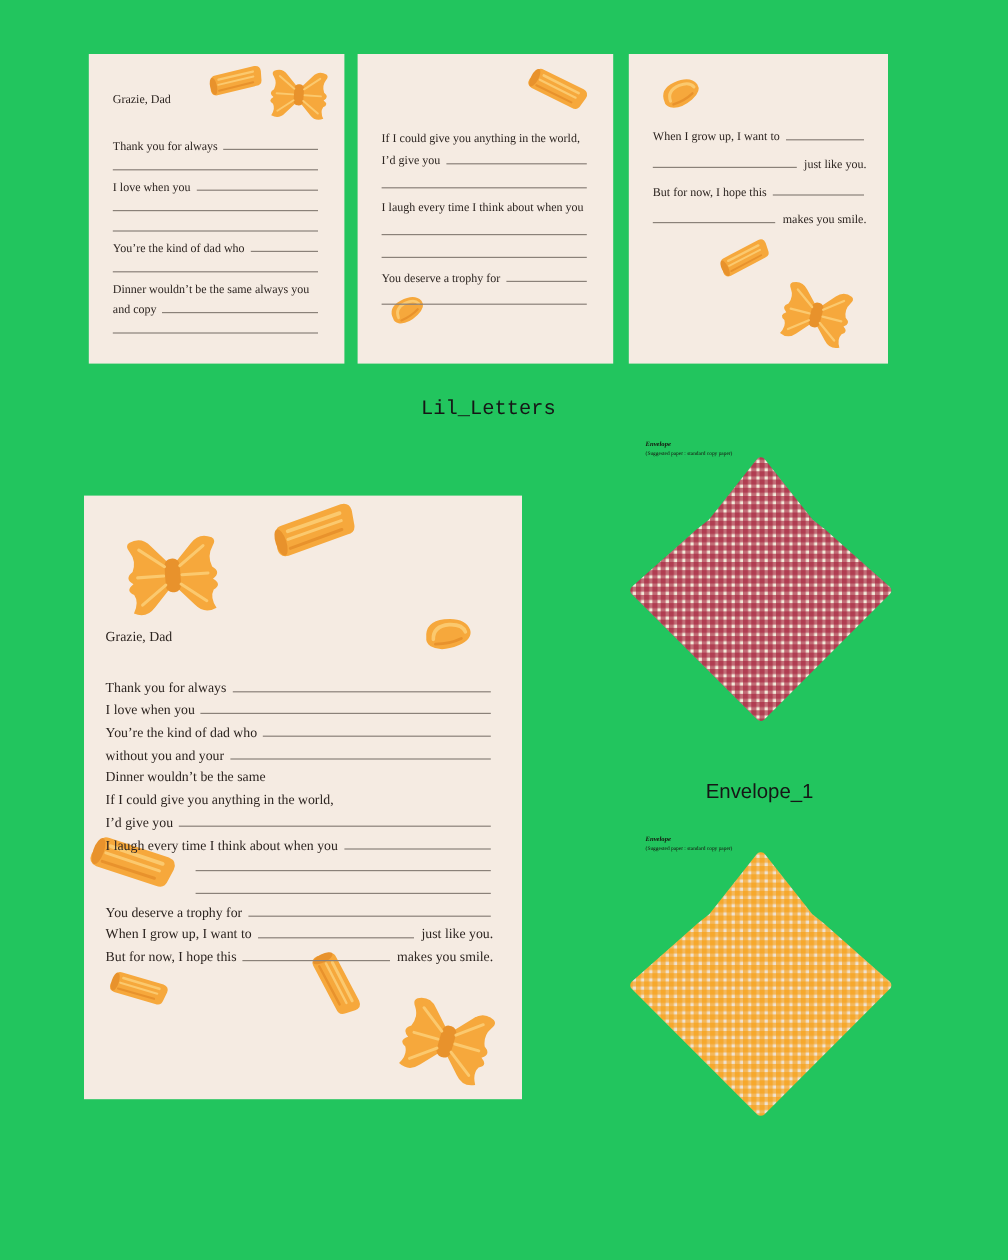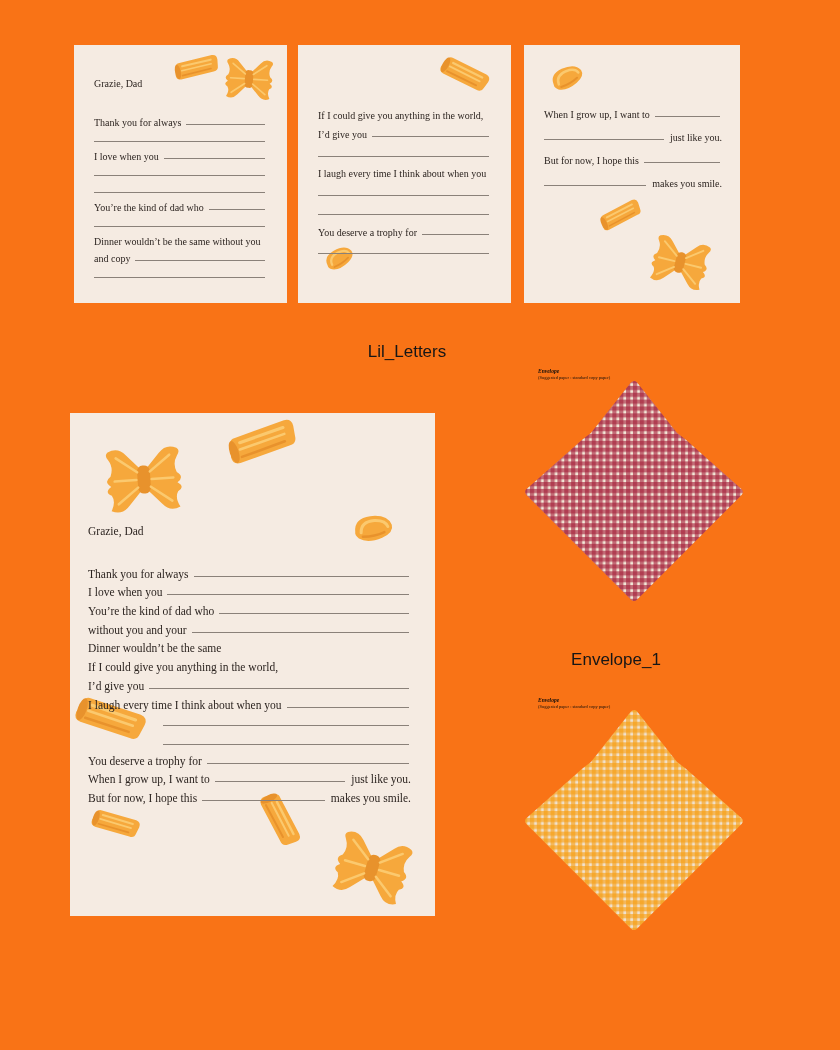--- a/index.html
+++ b/index.html
@@ -1,16 +1,16 @@
 <!DOCTYPE html>
 <html style="--card-bg: #F5EBE2; --ink: #2C2420; --blank: #8A8179; --pasta-main: #F6A83C; --pasta-light: #FBC96E; --pasta-dark: #E8922C; --ging-red: #A5203A; --ging-red-cream: #F3EAD9; --ging-orange: #F79D0E; --ging-orange-cream: #EFE2D1;"><head>
 <meta charset="utf-8">
 <style>
   html,body{margin:0;padding:0;background:#ffffff;}
-  .canvas{position:relative;width:840px;height:1050px;background:#f97316;overflow:hidden;
+  .canvas{position:relative;width:840px;height:1050px;background:#22c55e;overflow:hidden;
           font-family:"Liberation Serif", serif;}
 
   
   .panel{position:absolute;background:var(--card-bg);}
   .card1{left:74px;top:45px;width:213px;height:258px;}
   .card2{left:298px;top:45px;width:213px;height:258px;}
   .card3{left:524px;top:45px;width:216px;height:258px;}
   .letterpanel{left:70px;top:413px;width:365px;height:503px;}
 
   
@@ -129,21 +129,21 @@
           <div class="blank"></div>
         </div>
         <div class="row">
           <span class="t">You’re the kind of dad who</span>
           <div class="blank"></div>
         </div>
         <div class="row">
           <div class="blank"></div>
         </div>
         <div class="row">
-          <span class="t">Dinner wouldn’t be the same without you</span>
+          <span class="t">Dinner wouldn’t be the same always you</span>
         </div>
         <div class="row">
           <span class="t">and copy</span>
           <div class="blank"></div>
         </div>
         <div class="row">
           <div class="blank"></div>
         </div>
       </div>
   </div>
@@ -208,21 +208,21 @@
           <span class="t">But for now, I hope this</span>
           <div class="blank"></div>
         </div>
         <div class="row">
           <div class="blank"></div>
           <span class="t post">makes you smile.</span>
         </div>
       </div>
   </div>
 
-  <div class="caption" style="left:337px;top:342px;width:140px;">Lil_Letters</div>
+  <div class="caption" style="left:337px;top:332px;width:140px;font-family:Liberation Mono, monospace;">Lil_Letters</div>
 
   <div class="panel letterpanel">
     <svg class="pasta" style="left:28px;top:32px;width:92px;height:69px;transform:rotate(-4deg)" viewBox="0 0 72 54">
         <use href="#sym-farfalle"></use>
       </svg>
     <svg class="pasta" style="left:152px;top:10px;width:82px;height:38px;transform:rotate(-24deg)" viewBox="0 0 64 30">
         <use href="#sym-penne"></use>
       </svg>
     <svg class="pasta" style="left:280px;top:98px;width:48px;height:36px;transform:rotate(10deg)" viewBox="0 0 40 30">
         <use href="#sym-orecchiette"></use>
@@ -297,21 +297,21 @@
 
   <div class="envelope env1">
     <div class="env-head">
       <div class="env-title">Envelope</div>
       <div class="env-sub">(Suggested paper : standard copy paper)</div>
     </div>
     <svg class="env-svg" width="222" height="224" viewBox="0 0 210 212">
       <use href="#sym-envelope" class="env-red" width="210" height="212"></use>
     </svg>
   </div>
-  <div class="caption" style="left:505px;top:650px;width:222px;">Envelope_1</div>
+  <div class="caption" style="left:522px;top:650px;width:222px;">Envelope_1</div>
 
   <div class="envelope env2">
     <div class="env-head">
       <div class="env-title">Envelope</div>
       <div class="env-sub">(Suggested paper : standard copy paper)</div>
     </div>
     <svg class="env-svg" width="222" height="224" viewBox="0 0 210 212">
       <use href="#sym-envelope" class="env-orange" width="210" height="212"></use>
     </svg>
   </div>

